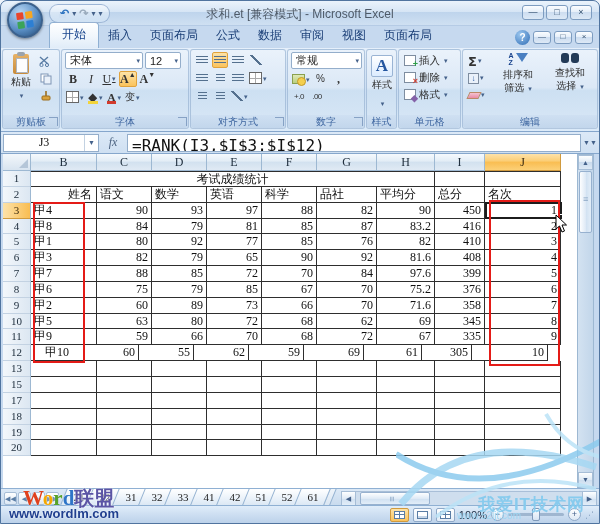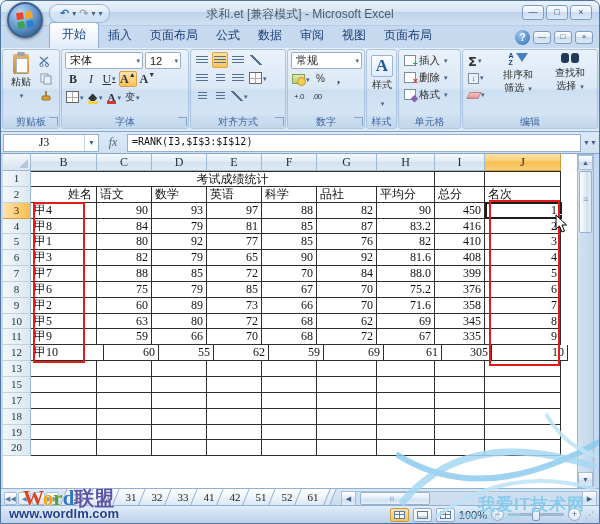--- a/index.html
+++ b/index.html
@@ -93,21 +93,21 @@
   .bino{display:inline-block;width:18px;height:10px;position:relative}
   .bino:before,.bino:after{content:"";position:absolute;top:0;width:8px;height:10px;border-radius:3px;background:#223a57}
   .bino:before{left:0}.bino:after{right:0}
 
   
   .fbar{position:absolute;top:131px;left:0;right:0;height:22px;background:linear-gradient(#dce9f7,#cfe0f2);border-bottom:1px solid #86a7cc;display:flex;align-items:center;padding:0 2px;gap:2px}
   .namebox{width:96px;height:18px;background:#fff;border:1px solid #94aecb;display:flex;align-items:center}
   .namebox .nm{flex:1;font-size:12px;text-align:center;font-family:"Liberation Serif",serif;color:#111}
   .nb-drop{width:14px;height:100%;border-left:1px solid #c3d2e2;font-size:7px;color:#44618a;display:flex;align-items:center;justify-content:center}
   .fx{width:24px;text-align:center;font-size:12px;font-style:italic;font-family:"Liberation Serif",serif;color:#4e6583}
-  .finput{flex:1;height:18px;background:#fff;border:1px solid #94aecb;font-size:10px;font-family:"DejaVu Sans Mono",monospace;color:#111;padding:1px 4px;white-space:nowrap;overflow:hidden}
+  .finput{flex:1;height:18px;background:#fff;border:1px solid #94aecb;font-size:16px;font-family:"DejaVu Sans Mono",monospace;color:#111;padding:1px 4px;white-space:nowrap;overflow:hidden}
   .fexpand{width:14px;text-align:center;font-size:7px;color:#44618a}
 
   
   .sheet{position:absolute;left:2px;top:153px;width:576px;height:334px;background:#fff;overflow:hidden}
   .ghead{display:flex;height:17px}
   .corner{width:28px;background:linear-gradient(#f3f7fb,#d8e4f0);border:1px solid #9db8d2;border-top:none;border-left:none;position:relative}
   .corner:after{content:"";position:absolute;right:2px;bottom:2px;border-left:9px solid transparent;border-bottom:9px solid #b5c6d8}
   .chead{background:linear-gradient(#f5f9fd,#e3edf6 45%,#d2e1ef 50%,#e0eaf4);border-right:1px solid #9db8d2;border-bottom:1px solid #9db8d2;font-family:"Liberation Serif",serif;font-size:12px;color:#21303f;text-align:center;line-height:16px}
   .chead.selcol{background:linear-gradient(#fde2a9,#fbcd74 45%,#f9bd51 50%,#fcd077);border-color:#d09a3e;color:#3a2a10}
   .grow{display:flex;height:15.85px}
@@ -524,21 +524,21 @@
           <div class="bcell num" style="width: 76px;">4</div>
         </div>
         <div class="grow">
           <div class="rhdr">7</div>
           <div class="bcell" style="width: 66px;">甲7</div>
           <div class="bcell num" style="width: 55px;">88</div>
           <div class="bcell num" style="width: 55px;">85</div>
           <div class="bcell num" style="width: 55px;">72</div>
           <div class="bcell num" style="width: 55px;">70</div>
           <div class="bcell num" style="width: 60px;">84</div>
-          <div class="bcell num" style="width: 58px;">88.0</div>
+          <div class="bcell num" style="width: 58px;">97.6</div>
           <div class="bcell num" style="width: 50px;">399</div>
           <div class="bcell num" style="width: 76px;">5</div>
         </div>
         <div class="grow">
           <div class="rhdr">8</div>
           <div class="bcell" style="width: 66px;">甲6</div>
           <div class="bcell num" style="width: 55px;">75</div>
           <div class="bcell num" style="width: 55px;">79</div>
           <div class="bcell num" style="width: 55px;">85</div>
           <div class="bcell num" style="width: 55px;">67</div>
@@ -578,21 +578,21 @@
           <div class="bcell num" style="width: 55px;">66</div>
           <div class="bcell num" style="width: 55px;">70</div>
           <div class="bcell num" style="width: 55px;">68</div>
           <div class="bcell num" style="width: 60px;">72</div>
           <div class="bcell num" style="width: 58px;">67</div>
           <div class="bcell num" style="width: 50px;">335</div>
           <div class="bcell num" style="width: 76px;">9</div>
         </div>
         <div class="grow">
           <div class="rhdr">12</div>
-          <div class="bcell" style="width: 73px;">甲10</div>
+          <div class="bcell" style="width: 53px; text-align: center;">甲10</div>
           <div class="bcell num" style="width: 55px;">60</div>
           <div class="bcell num" style="width: 55px;">55</div>
           <div class="bcell num" style="width: 55px;">62</div>
           <div class="bcell num" style="width: 55px;">59</div>
           <div class="bcell num" style="width: 60px;">69</div>
           <div class="bcell num" style="width: 58px;">61</div>
           <div class="bcell num" style="width: 50px;">305</div>
           <div class="bcell num" style="width: 76px;">10</div>
         </div>
         <div class="grow">

